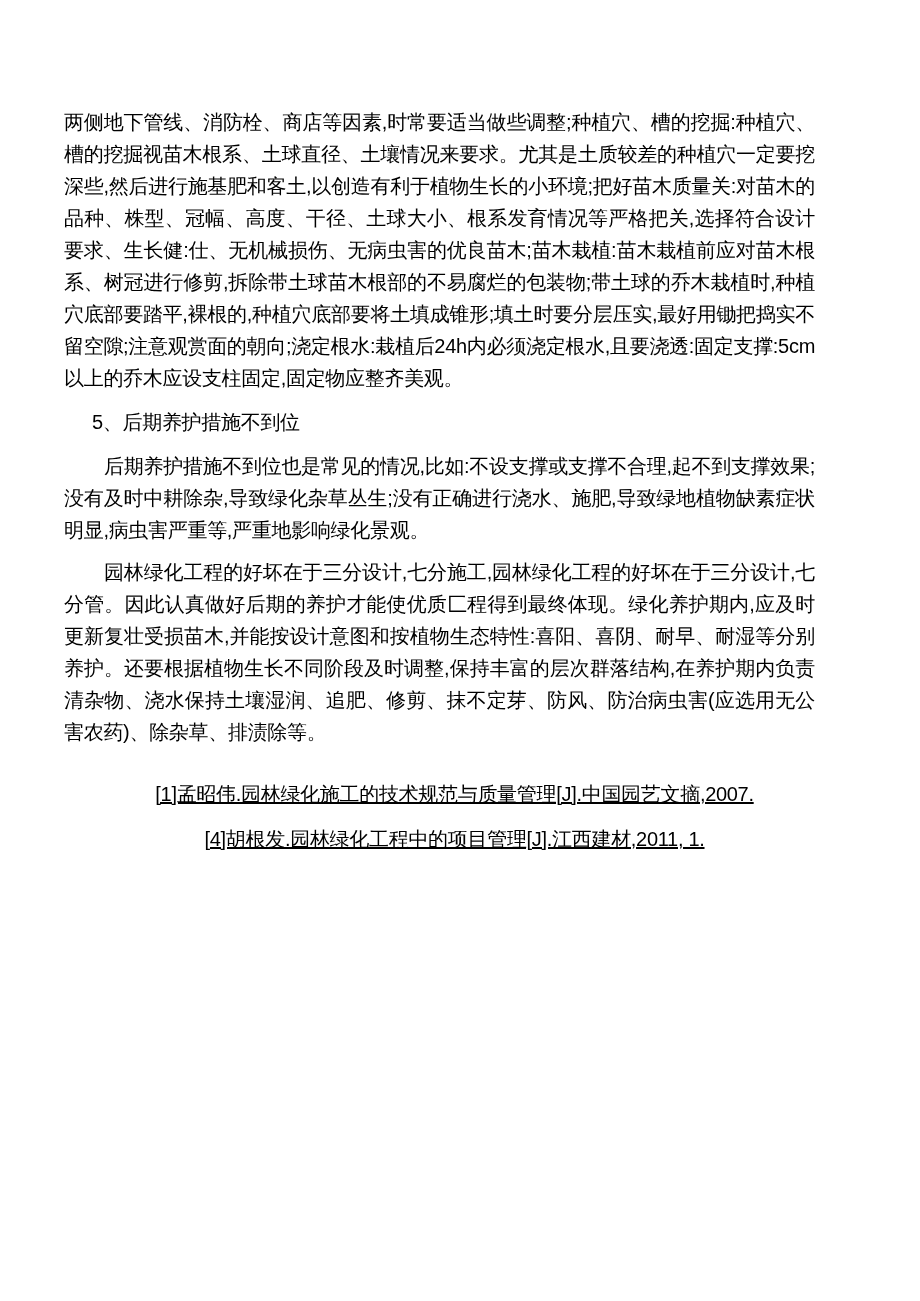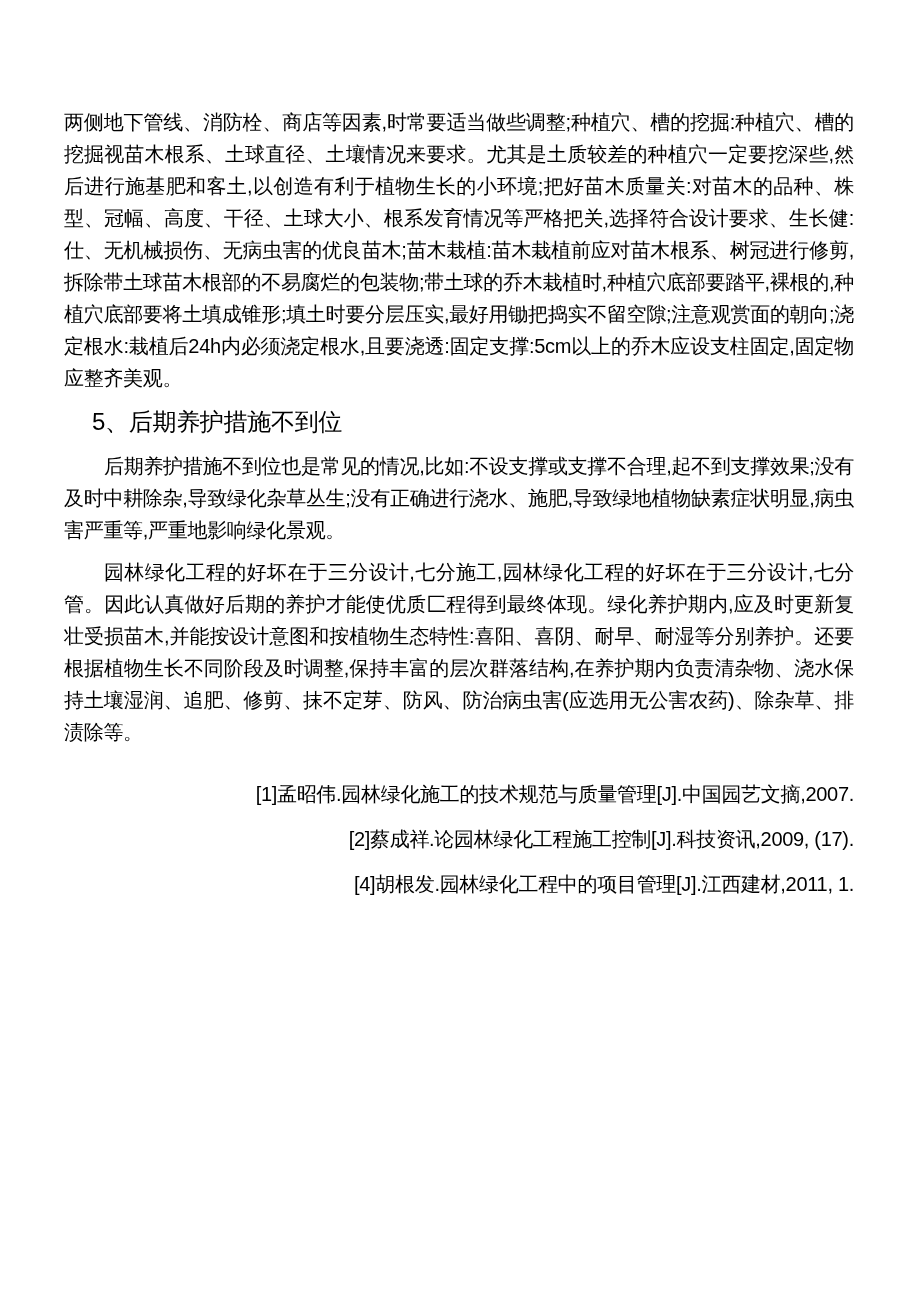--- a/index.html
+++ b/index.html
@@ -6,65 +6,65 @@
     margin: 0;
     padding: 0;
     background: #ffffff;
   }
   .page {
     box-sizing: border-box;
     width: 920px;
     min-height: 1301px;
     background: #ffffff;
     color: #000000;
-    padding: 106px 66px 60px 64px;
+    padding: 106px 105px 60px 64px;
     font-family: "Liberation Sans", sans-serif;
     font-size: 20px;
     line-height: 32px;
     letter-spacing: -0.3px;
     text-align: justify;
   }
   .para {
     margin: 0 0 10px 0;
     text-indent: 40px;
   }
   .para-noindent {
     text-indent: 0;
   }
   .heading {
     margin: 12px 0 12px 0;
-    font-size: 24px;
+    font-size: 20px;
     font-weight: normal;
     line-height: 32px;
     text-indent: 28px;
     text-align: left;
   }
   .refs {
     margin-top: 30px;
   }
   .ref {
     margin: 0 0 13px 0;
     text-indent: 30px;
-    text-align: right;
+    text-align: center;
+    text-decoration: underline;
   }
 </style>
 </head>
 <body>
 
 <div class="page">
 
   <p class="para para-noindent">两侧地下管线、消防栓、商店等因素,时常要适当做些调整;种植穴、槽的挖掘:种植穴、槽的挖掘视苗木根系、土球直径、土壤情况来要求。尤其是土质较差的种植穴一定要挖深些,然后进行施基肥和客土,以创造有利于植物生长的小环境;把好苗木质量关:对苗木的品种、株型、冠幅、高度、干径、土球大小、根系发育情况等严格把关,选择符合设计要求、生长健:仕、无机械损伤、无病虫害的优良苗木;苗木栽植:苗木栽植前应对苗木根系、树冠进行修剪,拆除带土球苗木根部的不易腐烂的包装物;带土球的乔木栽植时,种植穴底部要踏平,裸根的,种植穴底部要将土填成锥形;填土时要分层压实,最好用锄把捣实不留空隙;注意观赏面的朝向;浇定根水:栽植后24h内必须浇定根水,且要浇透:固定支撑:5cm以上的乔木应设支柱固定,固定物应整齐美观。</p>
 
   <h2 class="heading">5、后期养护措施不到位</h2>
 
   <p class="para">后期养护措施不到位也是常见的情况,比如:不设支撑或支撑不合理,起不到支撑效果;没有及时中耕除杂,导致绿化杂草丛生;没有正确进行浇水、施肥,导致绿地植物缺素症状明显,病虫害严重等,严重地影响绿化景观。</p>
 
   <p class="para">园林绿化工程的好坏在于三分设计,七分施工,园林绿化工程的好坏在于三分设计,七分管。因此认真做好后期的养护才能使优质匚程得到最终体现。绿化养护期内,应及时更新复壮受损苗木,并能按设计意图和按植物生态特性:喜阳、喜阴、耐早、耐湿等分别养护。还要根据植物生长不同阶段及时调整,保持丰富的层次群落结构,在养护期内负责清杂物、浇水保持土壤湿润、追肥、修剪、抹不定芽、防风、防治病虫害(应选用无公害农药)、除杂草、排渍除等。</p>
 
 
 
   <div class="refs">
     <p class="ref">[1]孟昭伟.园林绿化施工的技术规范与质量管理[J].中国园艺文摘,2007.</p>
-    <p class="ref">[2]蔡成祥.论园林绿化工程施工控制[J].科技资讯,2009, (17).</p>
     <p class="ref">[4]胡根发.园林绿化工程中的项目管理[J].江西建材,2011, 1.</p>
   </div>
 
 </div>
 
 </body></html>

